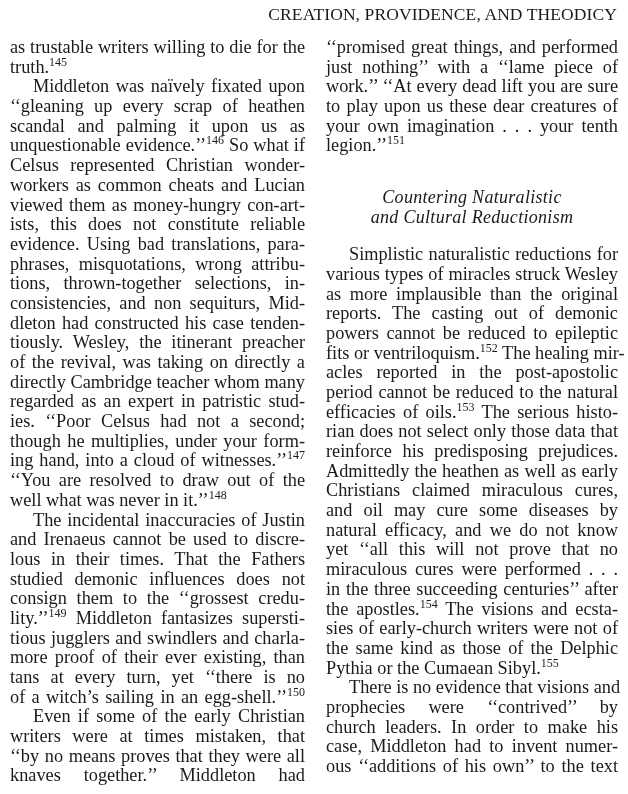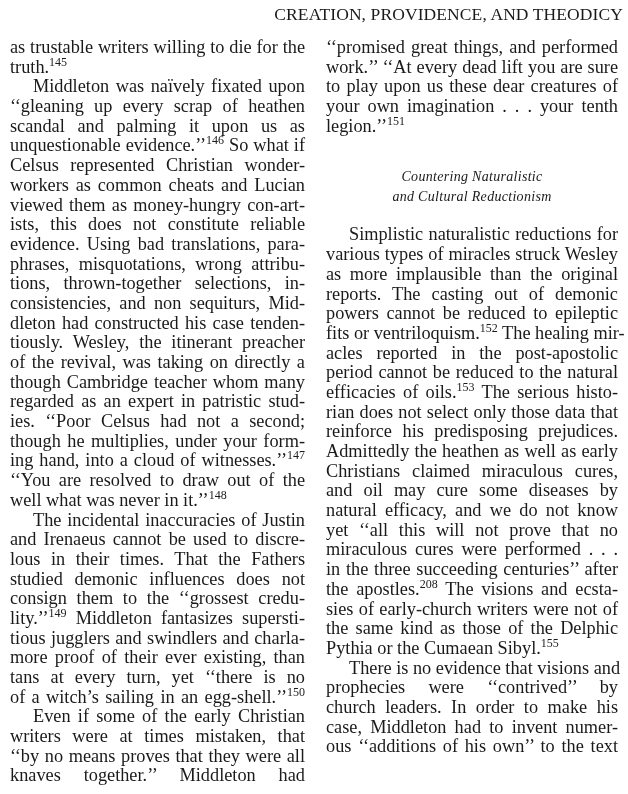--- a/index.html
+++ b/index.html
@@ -11,21 +11,21 @@
       width: 628px;
       height: 794px;
       position: relative;
       overflow: hidden;
       font-family: "Liberation Serif", "DejaVu Serif", serif;
       color: #1a1a1a;
     }
     .running-head {
       position: absolute;
       top: 4px;
-      right: 5px;
+      right: 11px;
       font-size: 17.5px;
       letter-spacing: 0.1px;
       white-space: nowrap;
     }
     .column {
       position: absolute;
       top: 38px;
     }
     .col-left { left: 10px; width: 295px; }
     .col-right { left: 326px; width: 292px; }
@@ -44,21 +44,21 @@
     .line.indent {
       padding-left: 23px;
     }
     .gap {
       display: block;
     }
     .heading {
       display: block;
       font-style: italic;
       text-align: center;
-      font-size: 14px;
+      font-size: 18px;
       line-height: 20px;
       letter-spacing: 0.3px;
     }
     sup.fn {
       font-size: 12px;
       vertical-align: 7px;
       line-height: 0;
       letter-spacing: 0;
     }
   </style>
@@ -78,21 +78,21 @@
     <span class="line"><span>workers as common cheats and Lucian</span></span>
     <span class="line"><span>viewed them as money-hungry con-art-</span></span>
     <span class="line"><span>ists, this does not constitute reliable</span></span>
     <span class="line"><span>evidence. Using bad translations, para-</span></span>
     <span class="line"><span>phrases, misquotations, wrong attribu-</span></span>
     <span class="line"><span>tions, thrown-together selections, in-</span></span>
     <span class="line"><span>consistencies, and non sequiturs, Mid-</span></span>
     <span class="line"><span>dleton had constructed his case tenden-</span></span>
     <span class="line"><span>tiously. Wesley, the itinerant preacher</span></span>
     <span class="line"><span>of the revival, was taking on directly a</span></span>
-    <span class="line"><span>though Cambridge teacher whom many</span></span>
+    <span class="line"><span>directly Cambridge teacher whom many</span></span>
     <span class="line"><span>regarded as an expert in patristic stud-</span></span>
     <span class="line"><span>ies. ‘‘Poor Celsus had not a second;</span></span>
     <span class="line"><span>though he multiplies, under your form-</span></span>
     <span class="line"><span>ing hand, into a cloud of witnesses.’’</span><sup class="fn">147</sup></span>
     <span class="line"><span>‘‘You are resolved to draw out of the</span></span>
     <span class="line last"><span>well what was never in it.’’</span><sup class="fn">148</sup></span>
     <span class="line indent"><span>The incidental inaccuracies of Justin</span></span>
     <span class="line"><span>and Irenaeus cannot be used to discre-</span></span>
     <span class="line"><span>lous in their times. That the Fathers</span></span>
     <span class="line"><span>studied demonic influences does not</span></span>
@@ -104,20 +104,21 @@
     <span class="line"><span>of a witch’s sailing in an egg-shell.’’</span><sup class="fn">150</sup></span>
     <span class="line indent"><span>Even if some of the early Christian</span></span>
     <span class="line"><span>writers were at times mistaken, that</span></span>
     <span class="line"><span>‘‘by no means proves that they were all</span></span>
     <span class="line"><span>knaves together.’’ Middleton had</span></span>
   </div>
 
 <div class="column col-right">
   <div id="col-right-a">
       <span class="line"><span>‘‘promised great things, and performed</span></span>
+      <span class="line"><span>just nothing’’ with a ‘‘lame piece of</span></span>
       <span class="line"><span>work.’’ ‘‘At every dead lift you are sure</span></span>
       <span class="line"><span>to play upon us these dear creatures of</span></span>
       <span class="line"><span>your own imagination . . . your tenth</span></span>
       <span class="line last"><span>legion.’’</span><sup class="fn">151</sup></span>
     </div>
   <div class="gap" style="height:31px;"></div>
   <div>
     <span class="heading">Countering Naturalistic</span>
     <span class="heading">and Cultural Reductionism</span>
   </div>
@@ -134,21 +135,21 @@
       <span class="line"><span>efficacies of oils.</span><sup class="fn">153</sup><span> The serious histo-</span></span>
       <span class="line"><span>rian does not select only those data that</span></span>
       <span class="line"><span>reinforce his predisposing prejudices.</span></span>
       <span class="line"><span>Admittedly the heathen as well as early</span></span>
       <span class="line"><span>Christians claimed miraculous cures,</span></span>
       <span class="line"><span>and oil may cure some diseases by</span></span>
       <span class="line"><span>natural efficacy, and we do not know</span></span>
       <span class="line"><span>yet ‘‘all this will not prove that no</span></span>
       <span class="line"><span>miraculous cures were performed . . .</span></span>
       <span class="line"><span>in the three succeeding centuries’’ after</span></span>
-      <span class="line"><span>the apostles.</span><sup class="fn">208</sup><span> The visions and ecsta-</span></span>
+      <span class="line"><span>the apostles.</span><sup class="fn">154</sup><span> The visions and ecsta-</span></span>
       <span class="line"><span>sies of early-church writers were not of</span></span>
       <span class="line"><span>the same kind as those of the Delphic</span></span>
       <span class="line last"><span>Pythia or the Cumaean Sibyl.</span><sup class="fn">155</sup></span>
       <span class="line indent"><span>There is no evidence that visions and</span></span>
       <span class="line"><span>prophecies were ‘‘contrived’’ by</span></span>
       <span class="line"><span>church leaders. In order to make his</span></span>
       <span class="line"><span>case, Middleton had to invent numer-</span></span>
       <span class="line"><span>ous ‘‘additions of his own’’ to the text</span></span>
     </div>
 </div>

